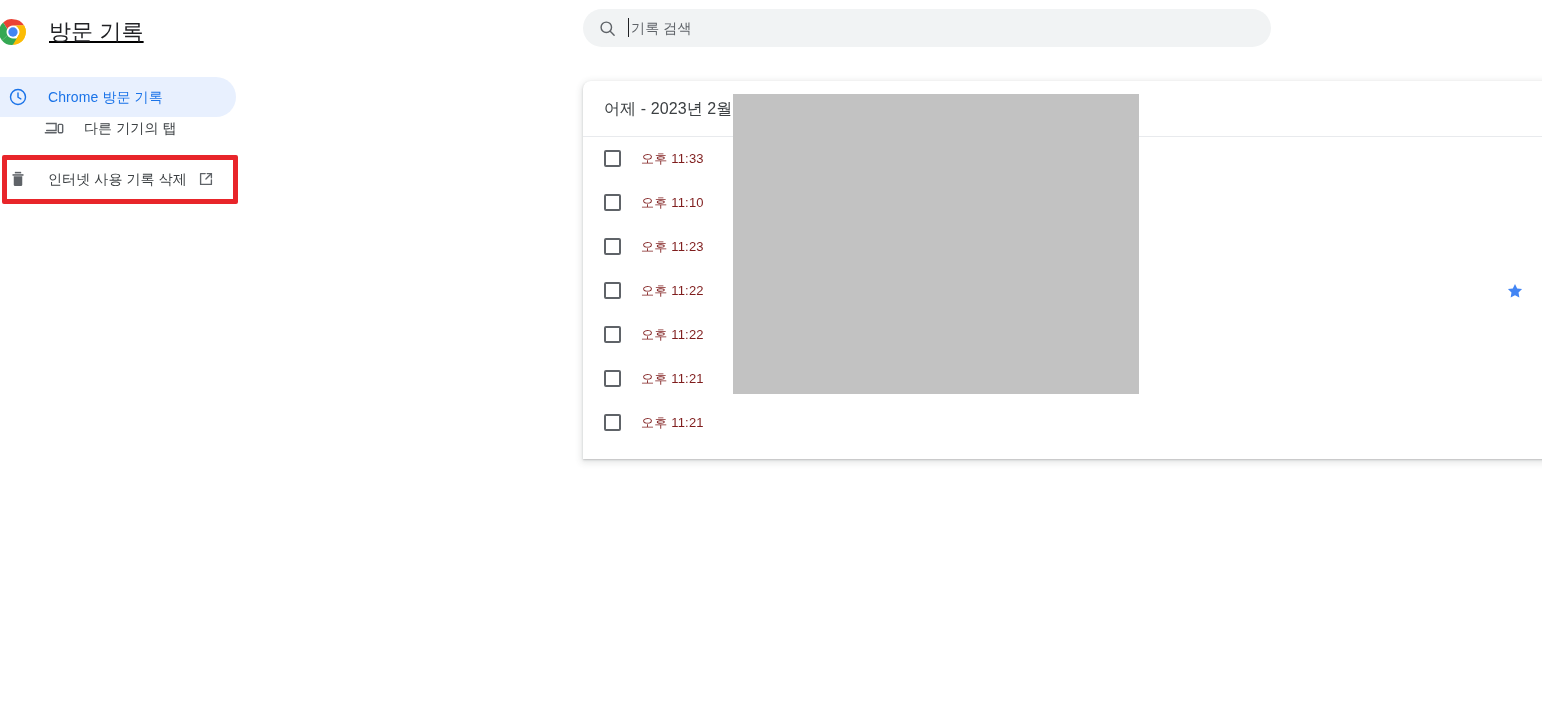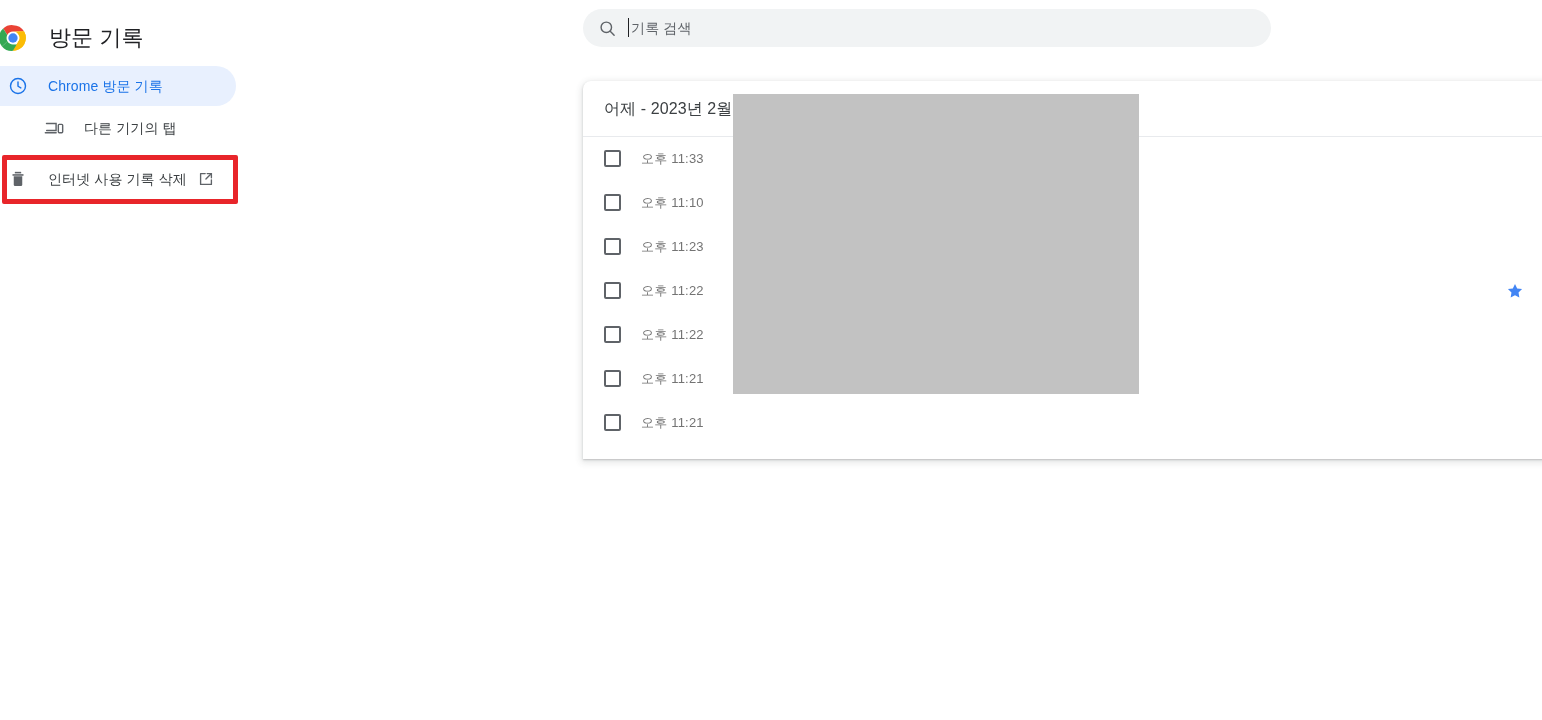--- a/index.html
+++ b/index.html
@@ -30,21 +30,22 @@
     width: 260px;
     height: 720px;
   }
 
   .brand-row {
     position: absolute;
     left: 0;
     top: 12px;
     height: 40px;
     display: flex;
-    align-items: flex-end;
+    align-items: center;
+    text-decoration: underline;
   }
 
   .chrome-logo {
     position: relative;
     width: 28px;
     height: 28px;
     margin-left: -1px;
     flex: 0 0 auto;
   }
   .chrome-logo svg { display: block; }
@@ -105,21 +106,21 @@
     justify-content: center;
   }
   .nav-item .nav-ext svg { display: block; }
 
   .nav-item.active {
     background: #e8f0fe;
   }
   .nav-item.active .nav-icon { color: #1a73e8; }
   .nav-item.active .nav-label { color: #1a73e8; font-weight: 500; }
 
-  .nav-item--history  { position: absolute; top: 1px;  left: 0; }
+  .nav-item--history  { position: absolute; top: 12px;  left: 0; }
   .nav-item--devices  { position: absolute; top: 43px; left: 0; padding-left: 36px; }
   .nav-item--clear    { position: absolute; top: 94px; left: 0; text-align: center; }
 
   
   .annotation-box {
     position: absolute;
     left: 2px;
     top: 155px;
     width: 236px;
     height: 49px;
@@ -236,21 +237,21 @@
     border-radius: 2px;
     background: #ffffff;
     cursor: pointer;
   }
 
   .row-time {
     position: absolute;
     left: 58px;
     font-size: 13px;
     line-height: 20px;
-    color: #737373;
+    color: #7f1d1d;
     letter-spacing: 0.2px;
     white-space: nowrap;
   }
 
   .row-star {
     position: absolute;
     right: 58px;
     width: 20px;
     height: 20px;
     display: flex;

